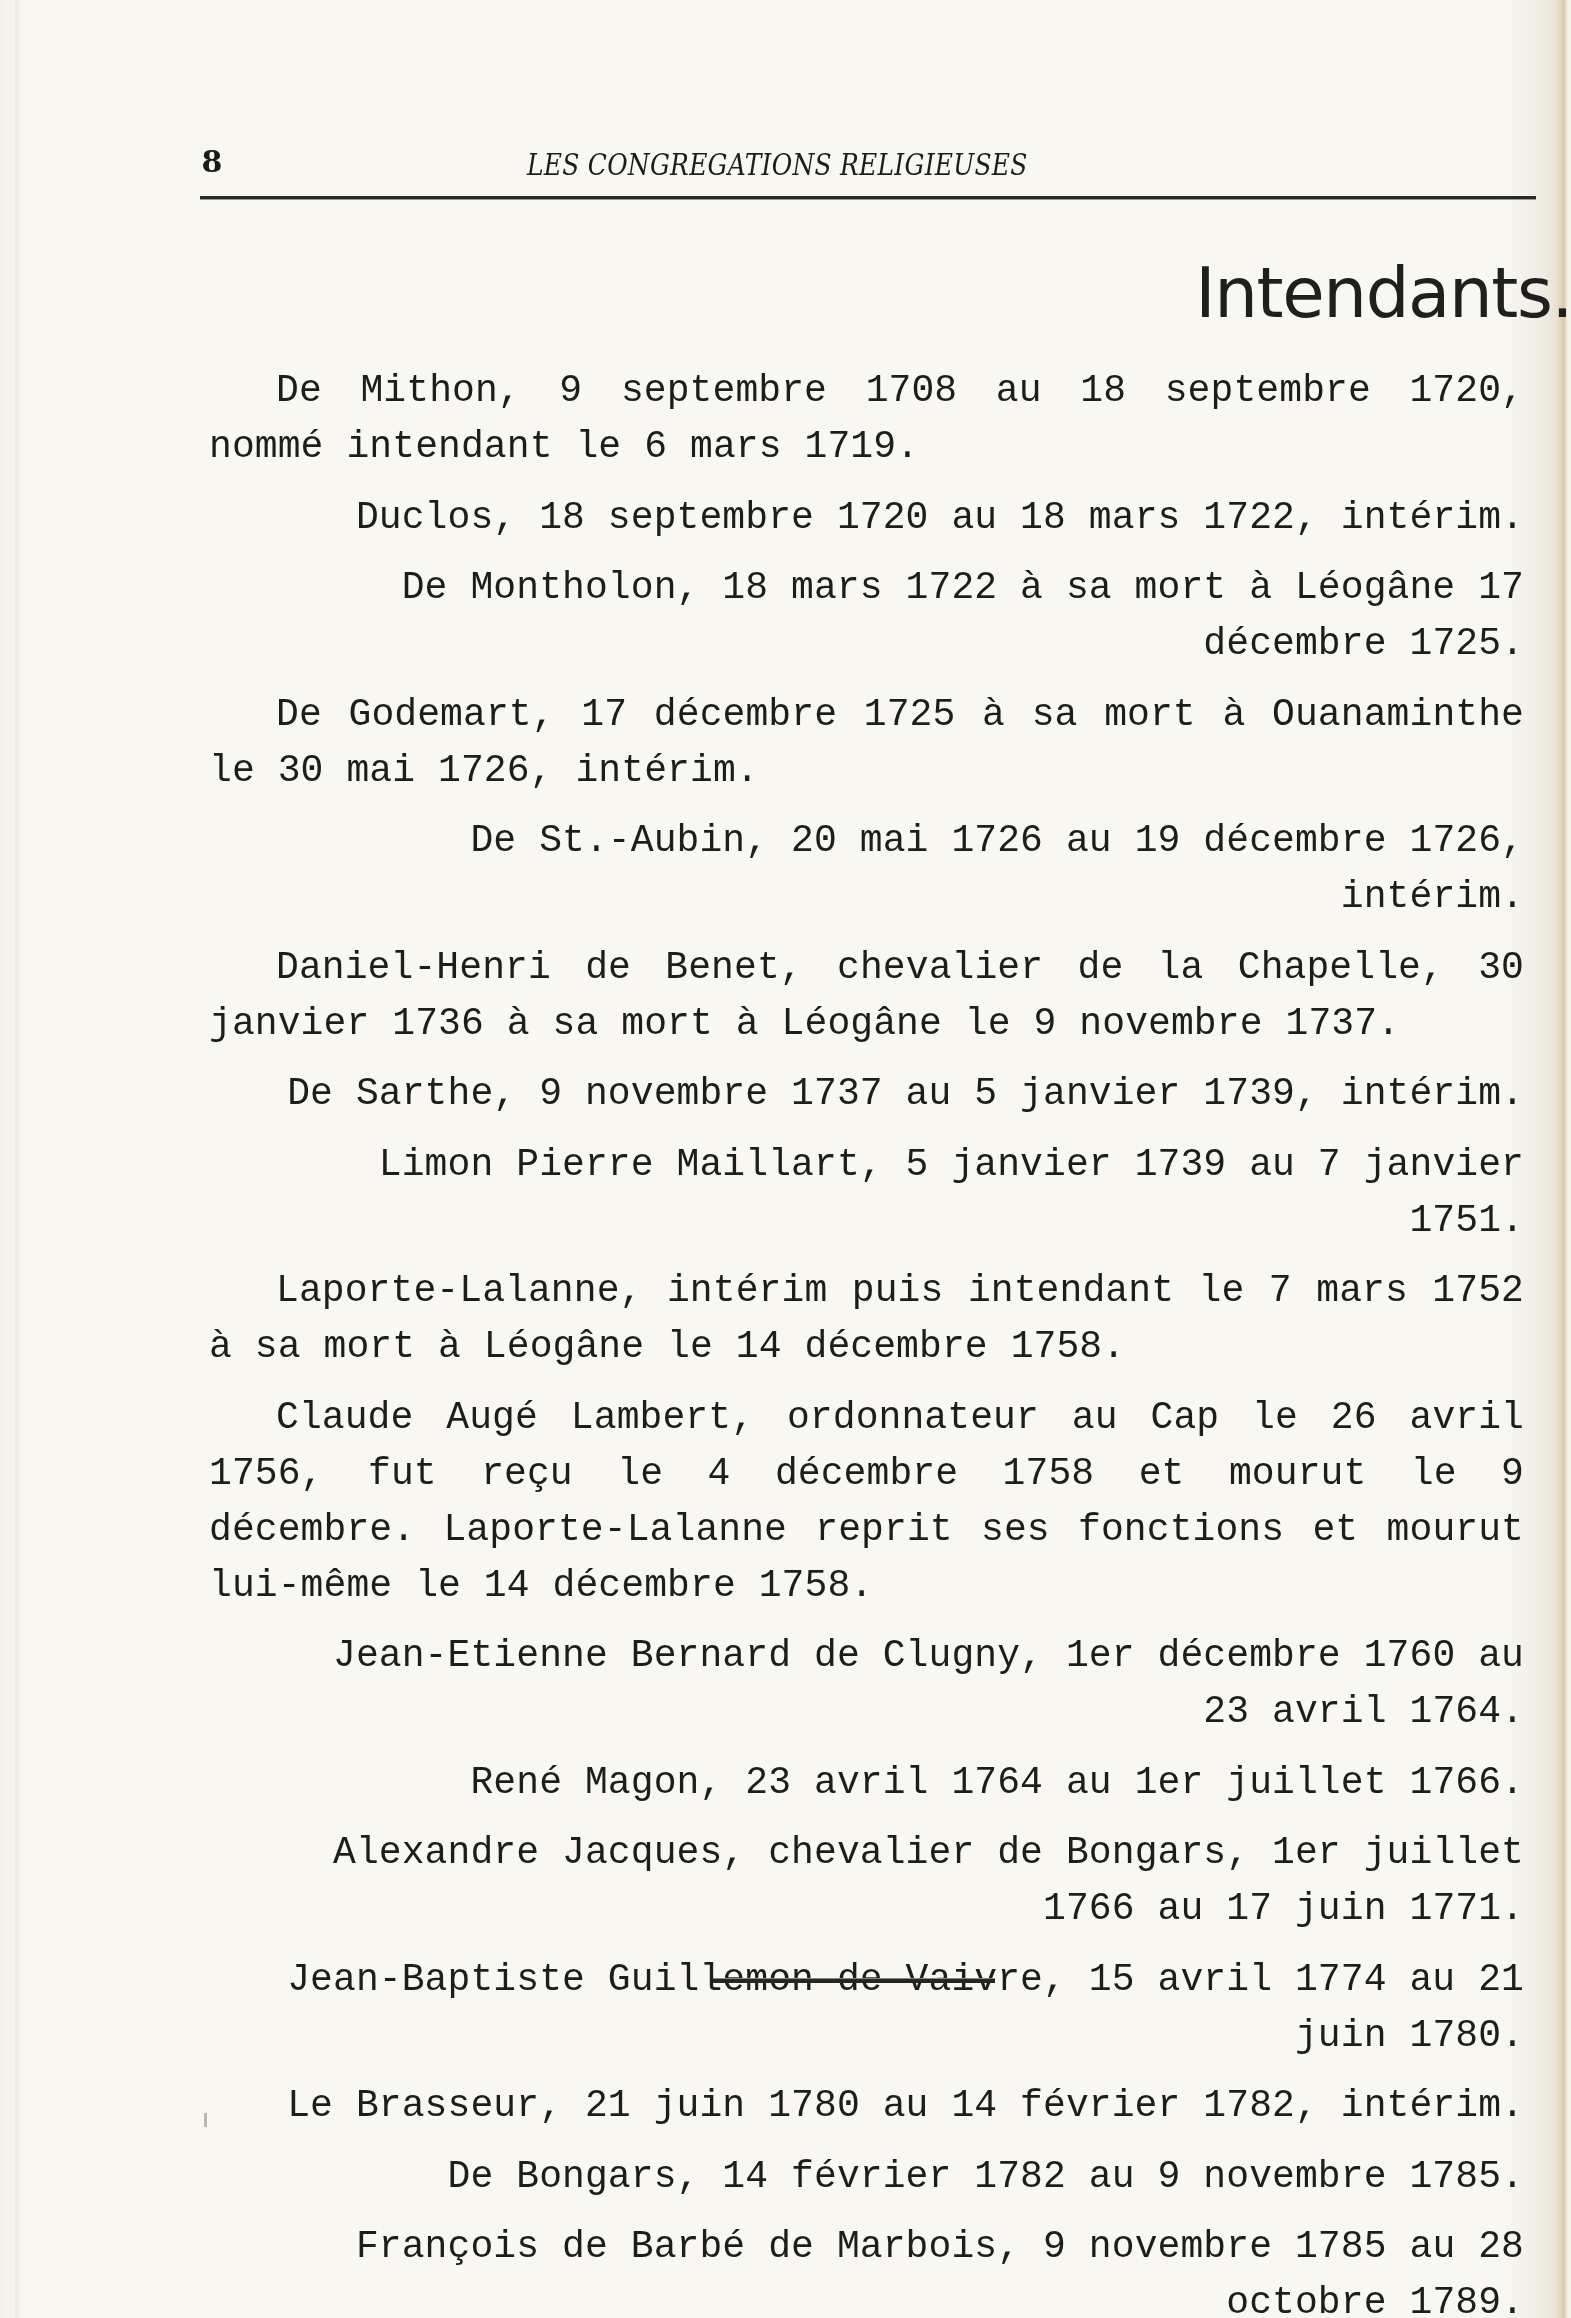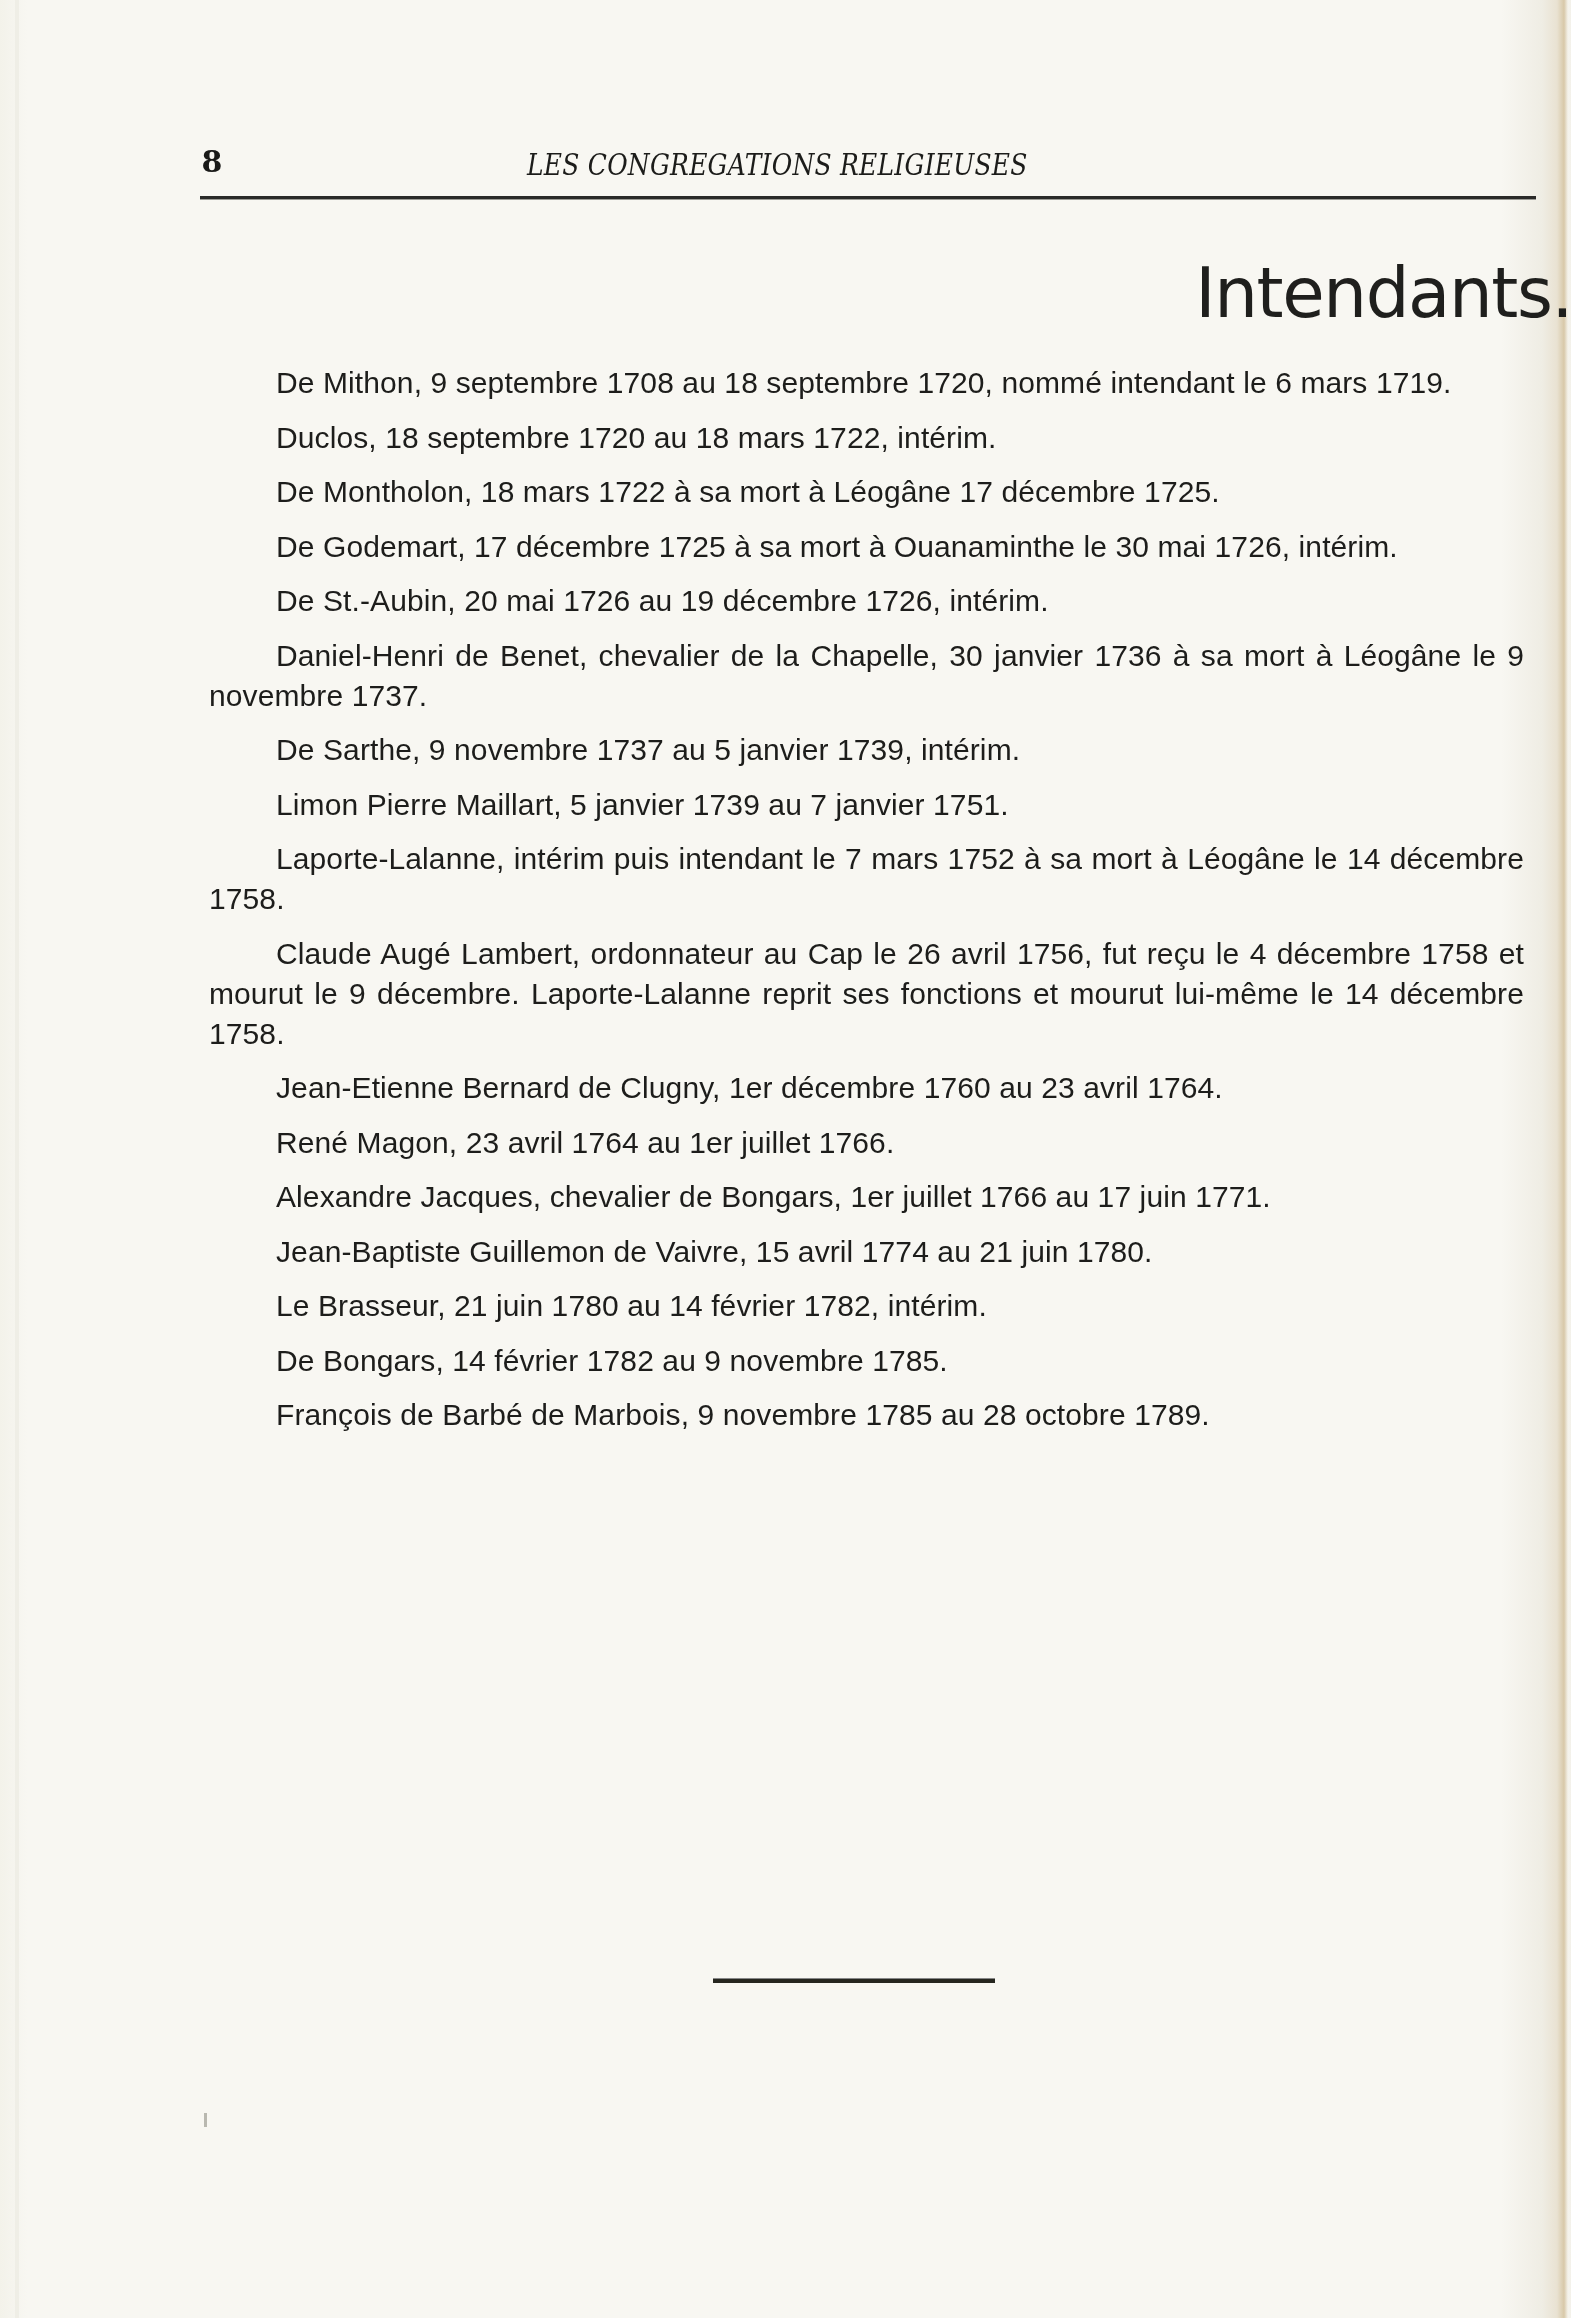--- a/index.html
+++ b/index.html
@@ -79,31 +79,31 @@
     padding-left: 124px;
     box-sizing: border-box;
   }
   .body {
     position: absolute;
     left: 209px;
     top: 363px;
     width: 1315px;
   }
   .entry {
-    font-size: 30px;
-    line-height: 40px;
+    font-size: 38px;
+    line-height: 56px;
     text-indent: 67px;
     text-align: justify;
     margin: 0 0 14.5px 0;
     letter-spacing: 0.1px;
-    font-family: Liberation Sans, sans-serif;
+    font-family: Liberation Mono, monospace;
     transform-origin: left top;
   }
   .entry.single {
-    text-align: left;
+    text-align: right;
   }
   .end-rule {
     position: absolute;
     left: 713px;
     top: 1978px;
     width: 282px;
     height: 4.1px;
     background: #26261f;
     border-top: 0.7px solid #888;
   }

